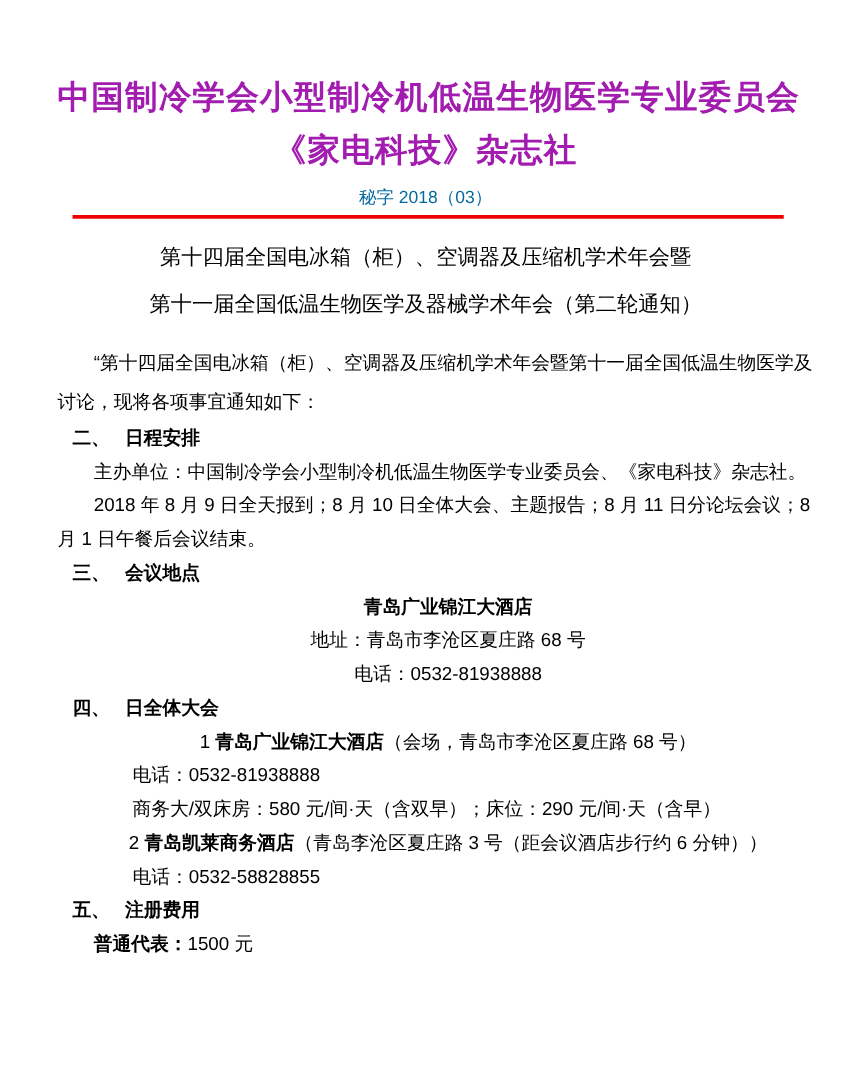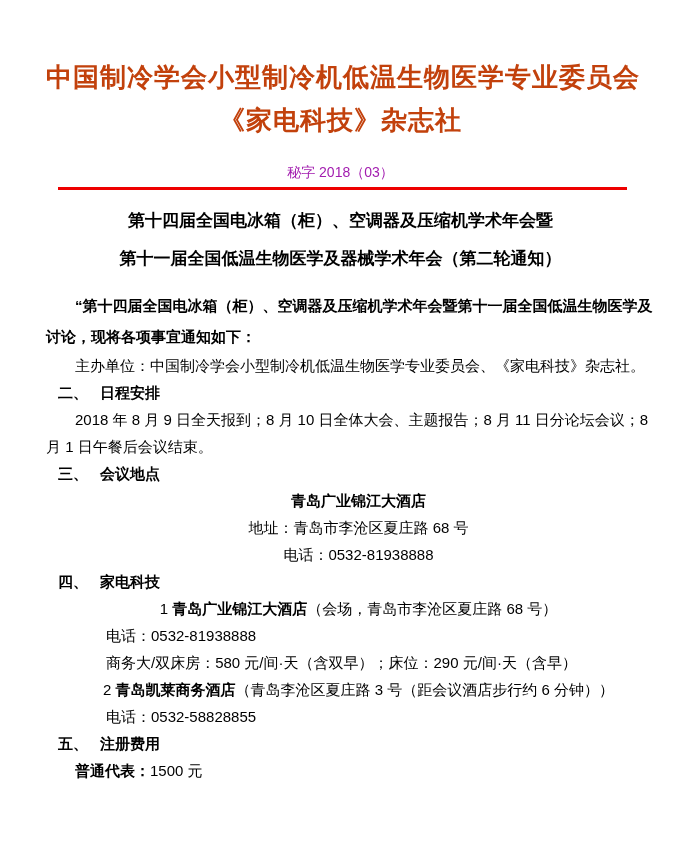--- a/index.html
+++ b/index.html
@@ -23,60 +23,60 @@
   }
   
   .org-block {
     text-align: center;
   }
   .org-line {
     font-family: "Liberation Serif", "DejaVu Serif", serif;
     font-weight: bold;
     font-size: 26px;
     line-height: 43px;
-    color: #c2410c;
+    color: #a21caf;
     letter-spacing: 1px;
     white-space: nowrap;
   }
   
   .doc-number {
-    margin-top: 21px;
+    margin-top: 6px;
     text-align: center;
     font-size: 14px;
     line-height: 18px;
-    color: #a21caf;
+    color: #0369a1;
   }
   
   .red-rule {
     height: 3px;
     background: #ee0000;
     margin: 6px 8px 0 12px;
   }
   
   .meeting-title {
     margin-top: 12px;
     text-align: center;
   }
   .meeting-title-line {
-    font-weight: bold;
+    font-weight: normal;
     font-size: 17px;
     line-height: 38px;
     white-space: nowrap;
   }
   
   .doc-body {
     margin-top: 12px;
     font-size: 15px;
   }
   .line {
     line-height: 27px;
     min-height: 27px;
     white-space: nowrap;
   }
-  .line.intro  { line-height: 31px; min-height: 31px; font-weight: bold; }
+  .line.intro  { line-height: 31px; min-height: 31px; }
   .line.indent { padding-left: 29px; }
   .line.sec    { padding-left: 12px; font-weight: bold; }
   .line.lvl2   { padding-left: 36px; text-align: center; }
   .line.lvl3   { padding-left: 60px; }
   .run.b       { font-weight: bold; }
   .run.num     { margin-right: 12px; }
 </style>
 </head>
 <body>
 
@@ -92,29 +92,29 @@
   <div class="red-rule"></div>
 
   <div class="meeting-title">
     <div class="meeting-title-line">第十四届全国电冰箱（柜）、空调器及压缩机学术年会暨</div>
     <div class="meeting-title-line">第十一届全国低温生物医学及器械学术年会（第二轮通知）</div>
   </div>
 
   <div class="doc-body" id="doc-body">
       <div class="line intro indent"><span class="run">“第十四届全国电冰箱（柜）、空调器及压缩机学术年会暨第十一届全国低温生物医学及</span></div>
       <div class="line intro"><span class="run">讨论，现将各项事宜通知如下：</span></div>
+      <div class="line sec"><span class="run b num">二、</span><span class="run b">日程安排</span></div>
       <div class="line indent"><span class="run">主办单位：中国制冷学会小型制冷机低温生物医学专业委员会、《家电科技》杂志社。</span></div>
-      <div class="line sec"><span class="run b num">二、</span><span class="run b">日程安排</span></div>
       <div class="line indent"><span class="run">2018 年 8 月 9 日全天报到；8 月 10 日全体大会、主题报告；8 月 11 日分论坛会议；8</span></div>
       <div class="line"><span class="run">月 1 日午餐后会议结束。</span></div>
       <div class="line sec"><span class="run b num">三、</span><span class="run b">会议地点</span></div>
       <div class="line lvl2"><span class="run b">青岛广业锦江大酒店</span></div>
       <div class="line lvl2"><span class="run">地址：青岛市李沧区夏庄路 68 号</span></div>
       <div class="line lvl2"><span class="run">电话：0532-81938888</span></div>
-      <div class="line sec"><span class="run b num">四、</span><span class="run b">家电科技</span></div>
+      <div class="line sec"><span class="run b num">四、</span><span class="run b">日全体大会</span></div>
       <div class="line lvl2"><span class="run">1 </span><span class="run b">青岛广业锦江大酒店</span><span class="run">（会场，青岛市李沧区夏庄路 68 号）</span></div>
       <div class="line lvl3"><span class="run">电话：0532-81938888</span></div>
       <div class="line lvl3"><span class="run">商务大/双床房：580 元/间·天（含双早）；床位：290 元/间·天（含早）</span></div>
       <div class="line lvl2"><span class="run">2 </span><span class="run b">青岛凯莱商务酒店</span><span class="run">（青岛李沧区夏庄路 3 号（距会议酒店步行约 6 分钟））</span></div>
       <div class="line lvl3"><span class="run">电话：0532-58828855</span></div>
       <div class="line sec"><span class="run b num">五、</span><span class="run b">注册费用</span></div>
       <div class="line indent"><span class="run b">普通代表：</span><span class="run">1500 元</span></div>
     </div>
 
 </div>

